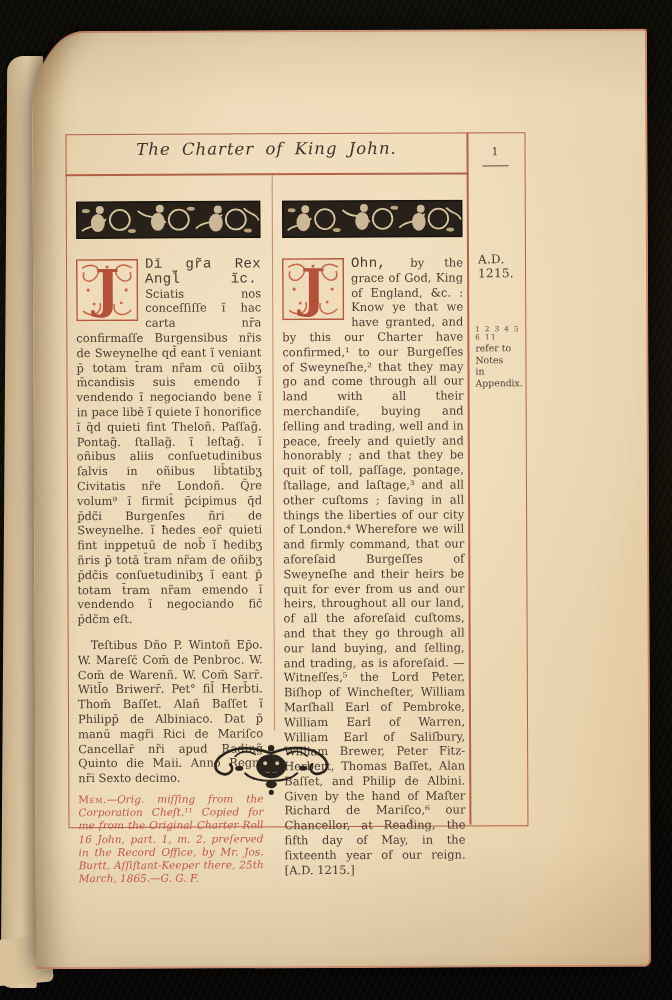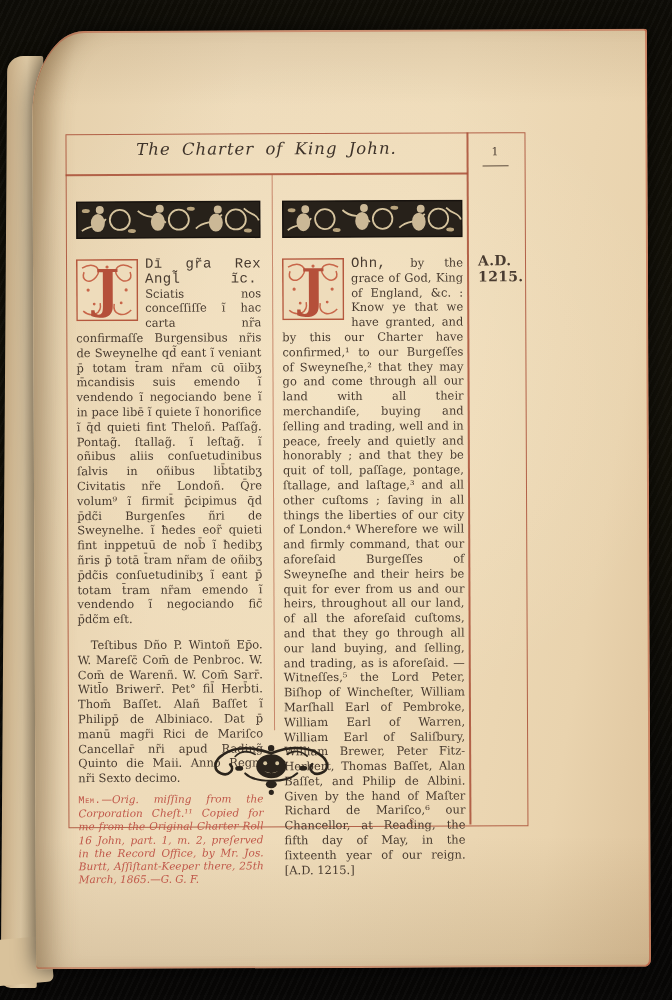--- a/index.html
+++ b/index.html
@@ -48,24 +48,24 @@
   .cols{position:absolute;left:43px;top:170px;width:387px;display:flex;gap:21px;}
   .col{width:185px;}
   .col.right{width:181px;}
   .headpiece{display:block;width:100%;height:38px;margin-bottom:18px;}
   .coltext{font-size:11.5px;line-height:14.8px;text-align:justify;color:#473a2f;}
   .initial{float:left;width:62px;height:62px;margin:2px 7px 2px 0;display:block;}
   .lead{font-size:14px;letter-spacing:.4px;margin-right:4px;font-family:Liberation Mono, monospace;}
   .para2{margin-top:11px;text-indent:13px;}
   .mem{margin-top:7px;font-size:10.5px;line-height:13.2px;font-style:italic;
     color:#c0584a;text-align:justify;}
-  .mem-label{font-style:normal;font-variant:small-caps;letter-spacing:.5px;font-family:Liberation Mono, monospace;}
-  
-  .ad-note{position:absolute;left:445px;top:223px;width:46px;font-size:14px;
-    letter-spacing:.3px;color:#4a3c31;font-weight:bold;}
+  .mem-label{font-style:normal;font-variant:small-caps;letter-spacing:.5px;}
+  
+  .ad-note{position:absolute;left:445px;top:223px;width:46px;font-size:12px;
+    letter-spacing:.3px;color:#4a3c31;}
   .ref-note{position:absolute;left:442px;top:296px;width:50px;color:#4a3c31;}
   .ref-sup{font-size:7px;letter-spacing:1.5px;display:block;margin-bottom:1px;}
   .ref-line{font-size:9.3px;line-height:11.5px;display:block;}
   
   .tailpiece{position:absolute;left:170px;top:712px;width:132px;height:58px;}
   .sig-mark{position:absolute;left:374px;top:786px;font-size:8px;color:#8a4a3a;}
 </style>
 </head>
 <body>
 
@@ -188,20 +188,25 @@
             </g>
             <text x="31" y="48" font-size="52" font-family="DejaVu Serif, serif" font-weight="bold" fill="#b5503a" text-anchor="middle">J</text>
           </svg>
           <span class="lead">Ohn,</span>
           <span>by the grace of God, King of England, &amp;c. : Know ye that we have granted, and by this our Charter have confirmed,¹ to our Burgeſſes of Sweyneſhe,² that they may go and come through all our land with all their merchandiſe, buying and ſelling and trading, well and in peace, freely and quietly and honorably ; and that they be quit of toll, paſſage, pontage, ſtallage, and laſtage,³ and all other cuſtoms ; ſaving in all things the liberties of our city of London.⁴ Wherefore we will and firmly command, that our aforeſaid Burgeſſes of Sweyneſhe and their heirs be quit for ever from us and our heirs, throughout all our land, of all the aforeſaid cuſtoms, and that they go through all our land buying, and ſelling, and trading, as is aforeſaid. — Witneſſes,⁵ the Lord Peter, Biſhop of Wincheſter, William Marſhall Earl of Pembroke, William Earl of Warren, William Earl of Saliſbury, William Brewer, Peter Fitz-Herbert, Thomas Baſſet, Alan Baſſet, and Philip de Albini. Given by the hand of Maſter Richard de Mariſco,⁶ our Chancellor, at Reading, the fifth day of May, in the ſixteenth year of our reign. [A.D. 1215.]</span>
         </div>
       </div>
     </div>
 
     <div class="ad-note">A.D. 1215.</div>
+    <div class="ref-note">
+      <span class="ref-sup">1 2 3 4 5 6 11</span>
+      <span class="ref-line">refer to Notes</span>
+      <span class="ref-line">in Appendix.</span>
+    </div>
 
     <svg class="tailpiece" viewBox="0 0 132 58">
       <g stroke="#2b241c" fill="none" stroke-width="2.6" stroke-linecap="round">
         <path d="M66,11 C48,4 30,4 18,12 C8,18 8,28 16,31 C24,34 30,27 25,22"></path>
         <path d="M66,11 C84,4 102,4 114,12 C124,18 124,28 116,31 C108,34 102,27 107,22"></path>
         <path d="M40,31 C50,41 82,41 92,31" stroke-width="2"></path>
         <path d="M30,14 C36,8 44,8 50,12" stroke-width="1.6"></path>
         <path d="M102,14 C96,8 88,8 82,12" stroke-width="1.6"></path>
       </g>
       <g fill="#2b241c">

